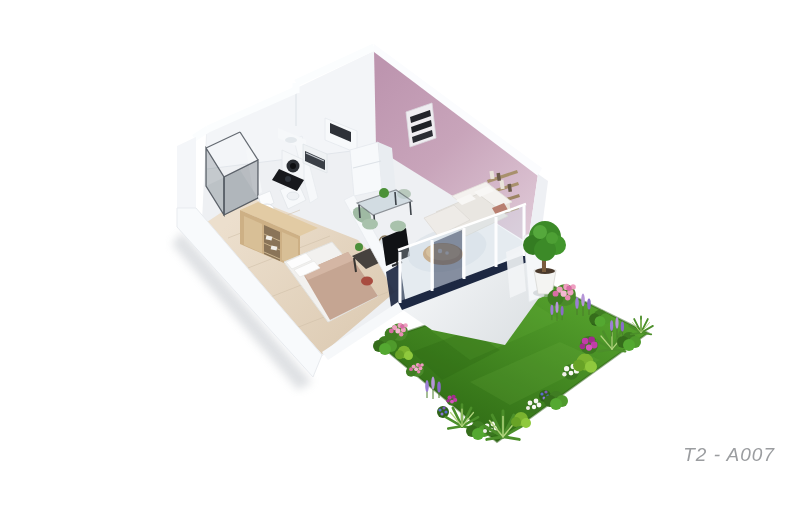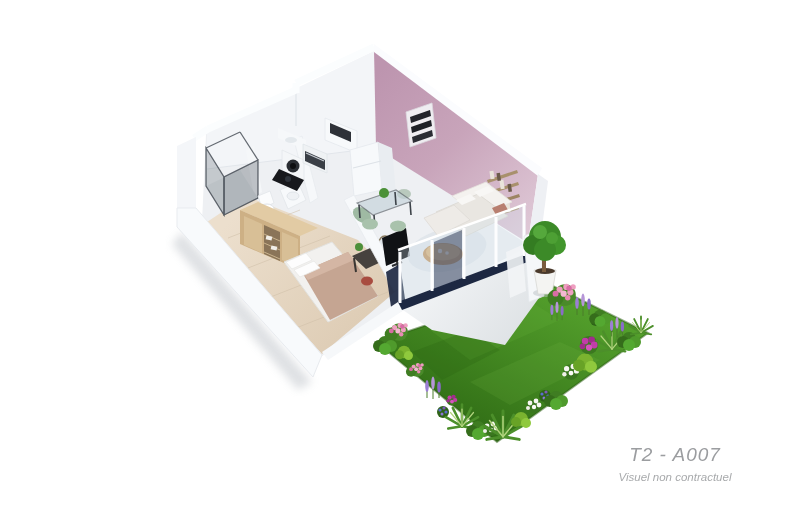--- a/index.html
+++ b/index.html
@@ -1,18 +1,18 @@
 <!DOCTYPE html>
 <html style="--pink-wall: #c8a4ba; --pink-wall-dark: #bd95af; --pink-wall-light: #e0cad8; --wall: #f7f9fb; --wall-shade: #e9edf1; --floor: #eef0f3; --floor-wood: #e6dbc8; --grass-dark: #2e6a14; --grass-light: #54a02c; --terrace: #eef0f2; --window-navy: #1d2842; --wood-furniture: #cdb085; --bed-blanket: #c5a592; --sofa: #ece9e4; --accent-cushion: #b87f70; --chair-green: #a9c2ac; --desk: #46423e; --stool-red: #a84c40; --coffee-table: #c59a68; --foliage: #3c8a28; --flower-pink: #ee9fc0; --flower-magenta: #c13da8; --flower-lavender: #9c7fd4; --flower-white: #f7f7f2; --caption: #9b9da0; --caption-light: #a8aaac;"><head>
 <meta charset="utf-8">
 <style>
   html,body{margin:0;padding:0;background:#ffffff;}
   body{width:800px;height:507px;position:relative;overflow:hidden;
        font-family:"Liberation Sans", sans-serif;}
-  .caption{position:absolute;left:575px;top:443px;width:200px;text-align:center;
+  .caption{position:absolute;left:575px;top:443px;width:200px;text-align:right;
            color:var(--caption,#9fa1a3);font-style:italic;line-height:1.25;}
   .caption .unit{font-size:19px;letter-spacing:1px;color:var(--caption,#9b9da0);}
   .caption .disclaimer{font-size:11.5px;margin-top:3px;color:var(--caption-light,#a8aaac);}
   svg{display:block;}
 </style>
 </head>
 <body>
 
 <svg width="800" height="507" viewBox="0 0 800 507">
   <defs>
@@ -361,14 +361,13 @@
     <use href="#roses" transform="translate(565,295) scale(1.35)"></use>
     <use href="#lavender" transform="translate(583,309)"></use>
     <use href="#blue" transform="translate(596,320)"></use>
     <use href="#bushG" transform="translate(600,316) scale(0.9)"></use>
     <use href="#lavender" transform="translate(557,315) scale(0.85)"></use>
   </g>
 </svg>
 
 <div class="caption">
   <div class="unit">T2 - A007</div>
-  <div class="disclaimer">Visuel non contractuel</div>
 </div>
 
 </body></html>

